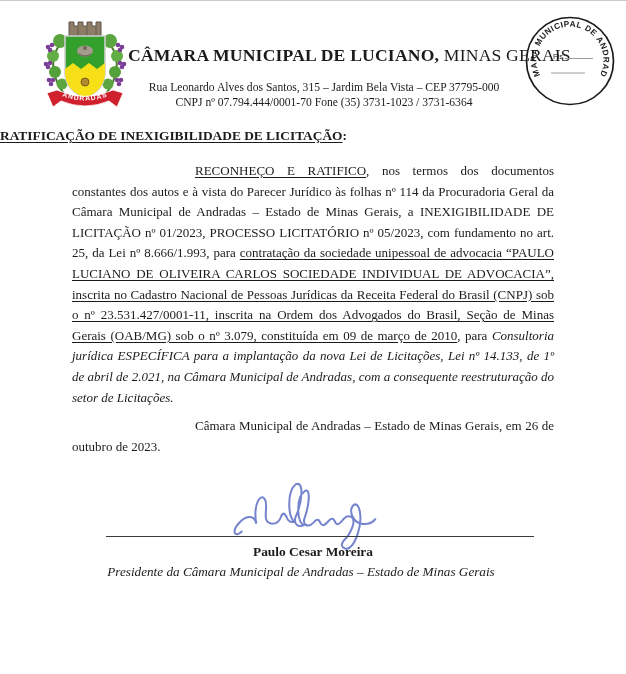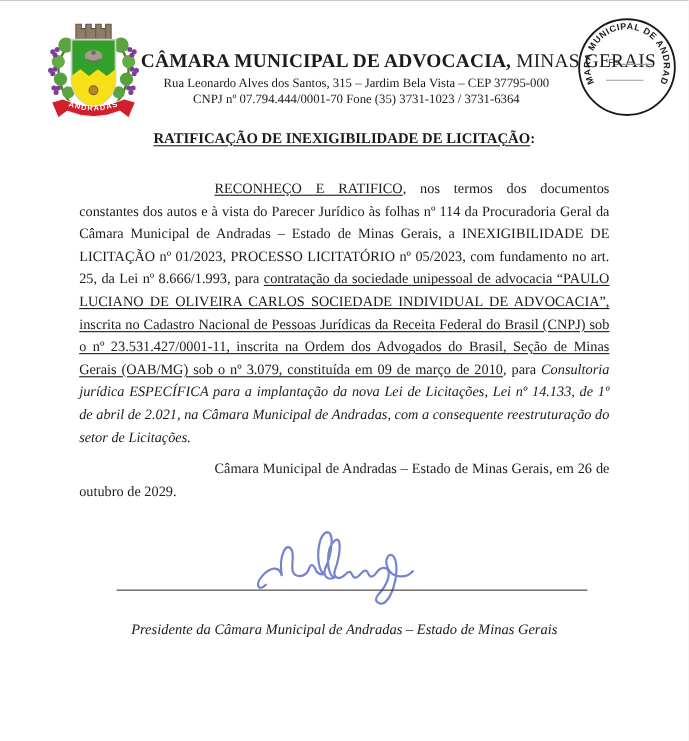--- a/index.html
+++ b/index.html
@@ -11,45 +11,45 @@
     color:#1b1b1b;
     overflow:hidden;
     box-sizing:border-box;
     border-top:1px solid #c9c9c9;
   }
   
   .logo{position:absolute;left:33px;top:12px;width:104px;height:102px;}
   .header-text{position:absolute;left:128px;top:44px;width:392px;text-align:center;line-height:1.15;}
   .header-title{font-size:17.6px;letter-spacing:.2px;white-space:nowrap;}
   .header-title .b{font-weight:bold;}
-  .header-addr{font-size:11.6px;margin-top:4px;}
+  .header-addr{font-size:11.6px;margin-top:16px;}
   .header-cnpj{font-size:11.6px;margin-top:1px;}
   .stamp{position:absolute;left:523px;top:13px;width:94px;height:94px;}
   
-  .doc-title{position:absolute;left:0;top:117px;width:626px;text-align:center;font-size:13.4px;font-weight:bold;}
+  .doc-title{position:absolute;left:0;top:127px;width:626px;text-align:left;font-size:13.4px;font-weight:bold;}
   .doc-title .u{text-decoration:underline;text-underline-offset:2px;}
   
   .body-par{
     position:absolute;left:72px;top:147px;width:482px;
     font-size:13px;line-height:20.6px;text-align:justify;
     text-indent:123px;
   }
   .body-par span.bold{font-weight:normal;}
   .body-par span.italic{font-style:italic;}
   .body-par span.underline{text-decoration:underline;text-underline-offset:2px;}
   .date-par{
     position:absolute;left:72px;top:402px;width:482px;
     font-size:13px;line-height:20.6px;text-align:justify;
     text-indent:123px;
   }
   
   .sig-scribble{position:absolute;left:228px;top:470px;width:180px;height:92px;}
   .sig-line{position:absolute;left:106px;top:535px;width:428px;border-top:1.2px solid #3a3a3a;height:0;}
   .sig-name{position:absolute;left:72px;top:543px;width:482px;text-align:center;font-size:13.4px;font-weight:bold;}
-  .sig-role{position:absolute;left:72px;top:563px;width:482px;text-align:center;font-size:13.2px;font-style:italic;}
+  .sig-role{position:absolute;left:60px;top:563px;width:482px;text-align:center;font-size:13.2px;font-style:italic;}
 </style>
 </head>
 <body>
 
 <div class="page">
 
   <svg class="logo" viewBox="0 0 104 100">
 
     <g>
       <path d="M30 28 Q16 40 22 62 Q26 76 34 82" fill="none" stroke="#4b7a2f" stroke-width="2"></path>
@@ -109,21 +109,21 @@
       <path d="M14 79 L24 76 Q52 89 80 76 L90 79 L84 93 L76 87 Q52 97 28 87 L20 93 Z" fill="#d0202e" stroke="#ffffff" stroke-width="0.8"></path>
       <path id="bannerArc" d="M26 81 Q52 92 78 81" fill="none"></path>
       <text font-size="6.8" font-weight="bold" fill="#ffffff" letter-spacing="1" font-family="Liberation Sans, sans-serif">
         <textPath href="#bannerArc" startOffset="50%" text-anchor="middle">ANDRADAS</textPath>
       </text>
     </g>
   </svg>
 
   <div class="header-text">
     <div class="header-title">
-      <span class="b">CÂMARA MUNICIPAL DE ADVOCACIA,</span><span> MINAS GERAIS</span>
+      <span class="b">CÂMARA MUNICIPAL DE LUCIANO,</span><span> MINAS GERAIS</span>
     </div>
     <div class="header-addr">Rua Leonardo Alves dos Santos, 315 – Jardim Bela Vista – CEP 37795-000</div>
     <div class="header-cnpj">CNPJ nº 07.794.444/0001-70 Fone (35) 3731-1023 / 3731-6364</div>
   </div>
 
   <svg class="stamp" viewBox="0 0 94 94">
     <circle cx="47" cy="47" r="43.5" fill="none" stroke="#1b1b1b" stroke-width="1.7"></circle>
     <path id="stampArc" d="M18.4 63.5 A33.5 33.5 0 1 1 75.6 63.5" fill="none"></path>
     <text font-size="8.2" font-weight="bold" fill="#1b1b1b" letter-spacing="0.6" font-family="Liberation Sans, sans-serif">
       <textPath href="#stampArc" startOffset="50%" text-anchor="middle">CÂMARA MUNICIPAL DE ANDRADAS</textPath>
@@ -132,28 +132,29 @@
     <line x1="42" y1="44.5" x2="70" y2="44.5" stroke="#9a9a9a" stroke-width="1"></line>
     <line x1="28" y1="59" x2="62" y2="59" stroke="#9a9a9a" stroke-width="1"></line>
   </svg>
 
   <div class="doc-title">
     <span class="u">RATIFICAÇÃO DE INEXIGIBILIDADE DE LICITAÇÃO</span><span>:</span>
   </div>
 
   <p class="body-par"><span class="bold underline">RECONHEÇO E RATIFICO</span><span class="">, nos termos dos documentos constantes dos autos e à vista do Parecer Jurídico às folhas nº 114 da Procuradoria Geral da Câmara Municipal de Andradas – Estado de Minas Gerais, a </span><span class="bold">INEXIGIBILIDADE DE LICITAÇÃO nº 01/2023, PROCESSO LICITATÓRIO nº 05/2023,</span><span class=""> com fundamento no art. 25, da Lei nº 8.666/1.993, para </span><span class="underline">contratação </span><span class="bold underline">da sociedade unipessoal de advocacia “PAULO LUCIANO DE OLIVEIRA CARLOS SOCIEDADE INDIVIDUAL DE ADVOCACIA”, inscrita no Cadastro Nacional de Pessoas Jurídicas da Receita Federal do Brasil (CNPJ) sob o nº 23.531.427/0001-11, inscrita na Ordem dos Advogados do Brasil, Seção de Minas Gerais (OAB/MG) sob o nº 3.079, constituída em 09 de março de 2010</span><span class="">, para </span><span class="bold italic">Consultoria jurídica ESPECÍFICA para a implantação da nova Lei de Licitações, Lei nº 14.133, de 1º de abril de 2.021, na Câmara Municipal de Andradas, com a consequente reestruturação do setor de Licitações.</span></p>
 
-  <p class="date-par">Câmara Municipal de Andradas – Estado de Minas Gerais, em 26 de outubro de 2029.</p>
+  <p class="date-par">Câmara Municipal de Andradas – Estado de Minas Gerais, em 26 de outubro de 2023.</p>
 
   <svg class="sig-scribble" viewBox="0 0 160 82">
     <path d="M12 54 C6 60 3 54 9 47 C15 40 23 38 25 47
              C22 30 29 18 33 26 C36 33 29 46 39 47
              Q45 47 47 41 Q49 35 52 41 Q54 47 60 45
              C53 45 52 18 60 12 C68 8 66 28 60 41 C58 47 62 51 68 48
              C61 48 60 24 68 18 C74 14 72 31 68 42 C66 48 71 51 76 46
              Q80 41 82 46 Q84 51 89 45 Q93 40 95 45 Q97 50 101 45
              C103 42 106 39 110 41 C114 44 110 55 103 62 Q99 67 104 69
              C112 73 122 44 116 32 C113 26 107 33 111 41 C115 49 126 49 131 43" fill="none" stroke-width="1.8" stroke-linecap="round" stroke="#7584cd"></path>
   </svg>
   <div class="sig-line"></div>
+  <div class="sig-name">Paulo Cesar Moreira</div>
   <div class="sig-role">Presidente da Câmara Municipal de Andradas – Estado de Minas Gerais</div>
 
 </div>
 
 </body></html>

